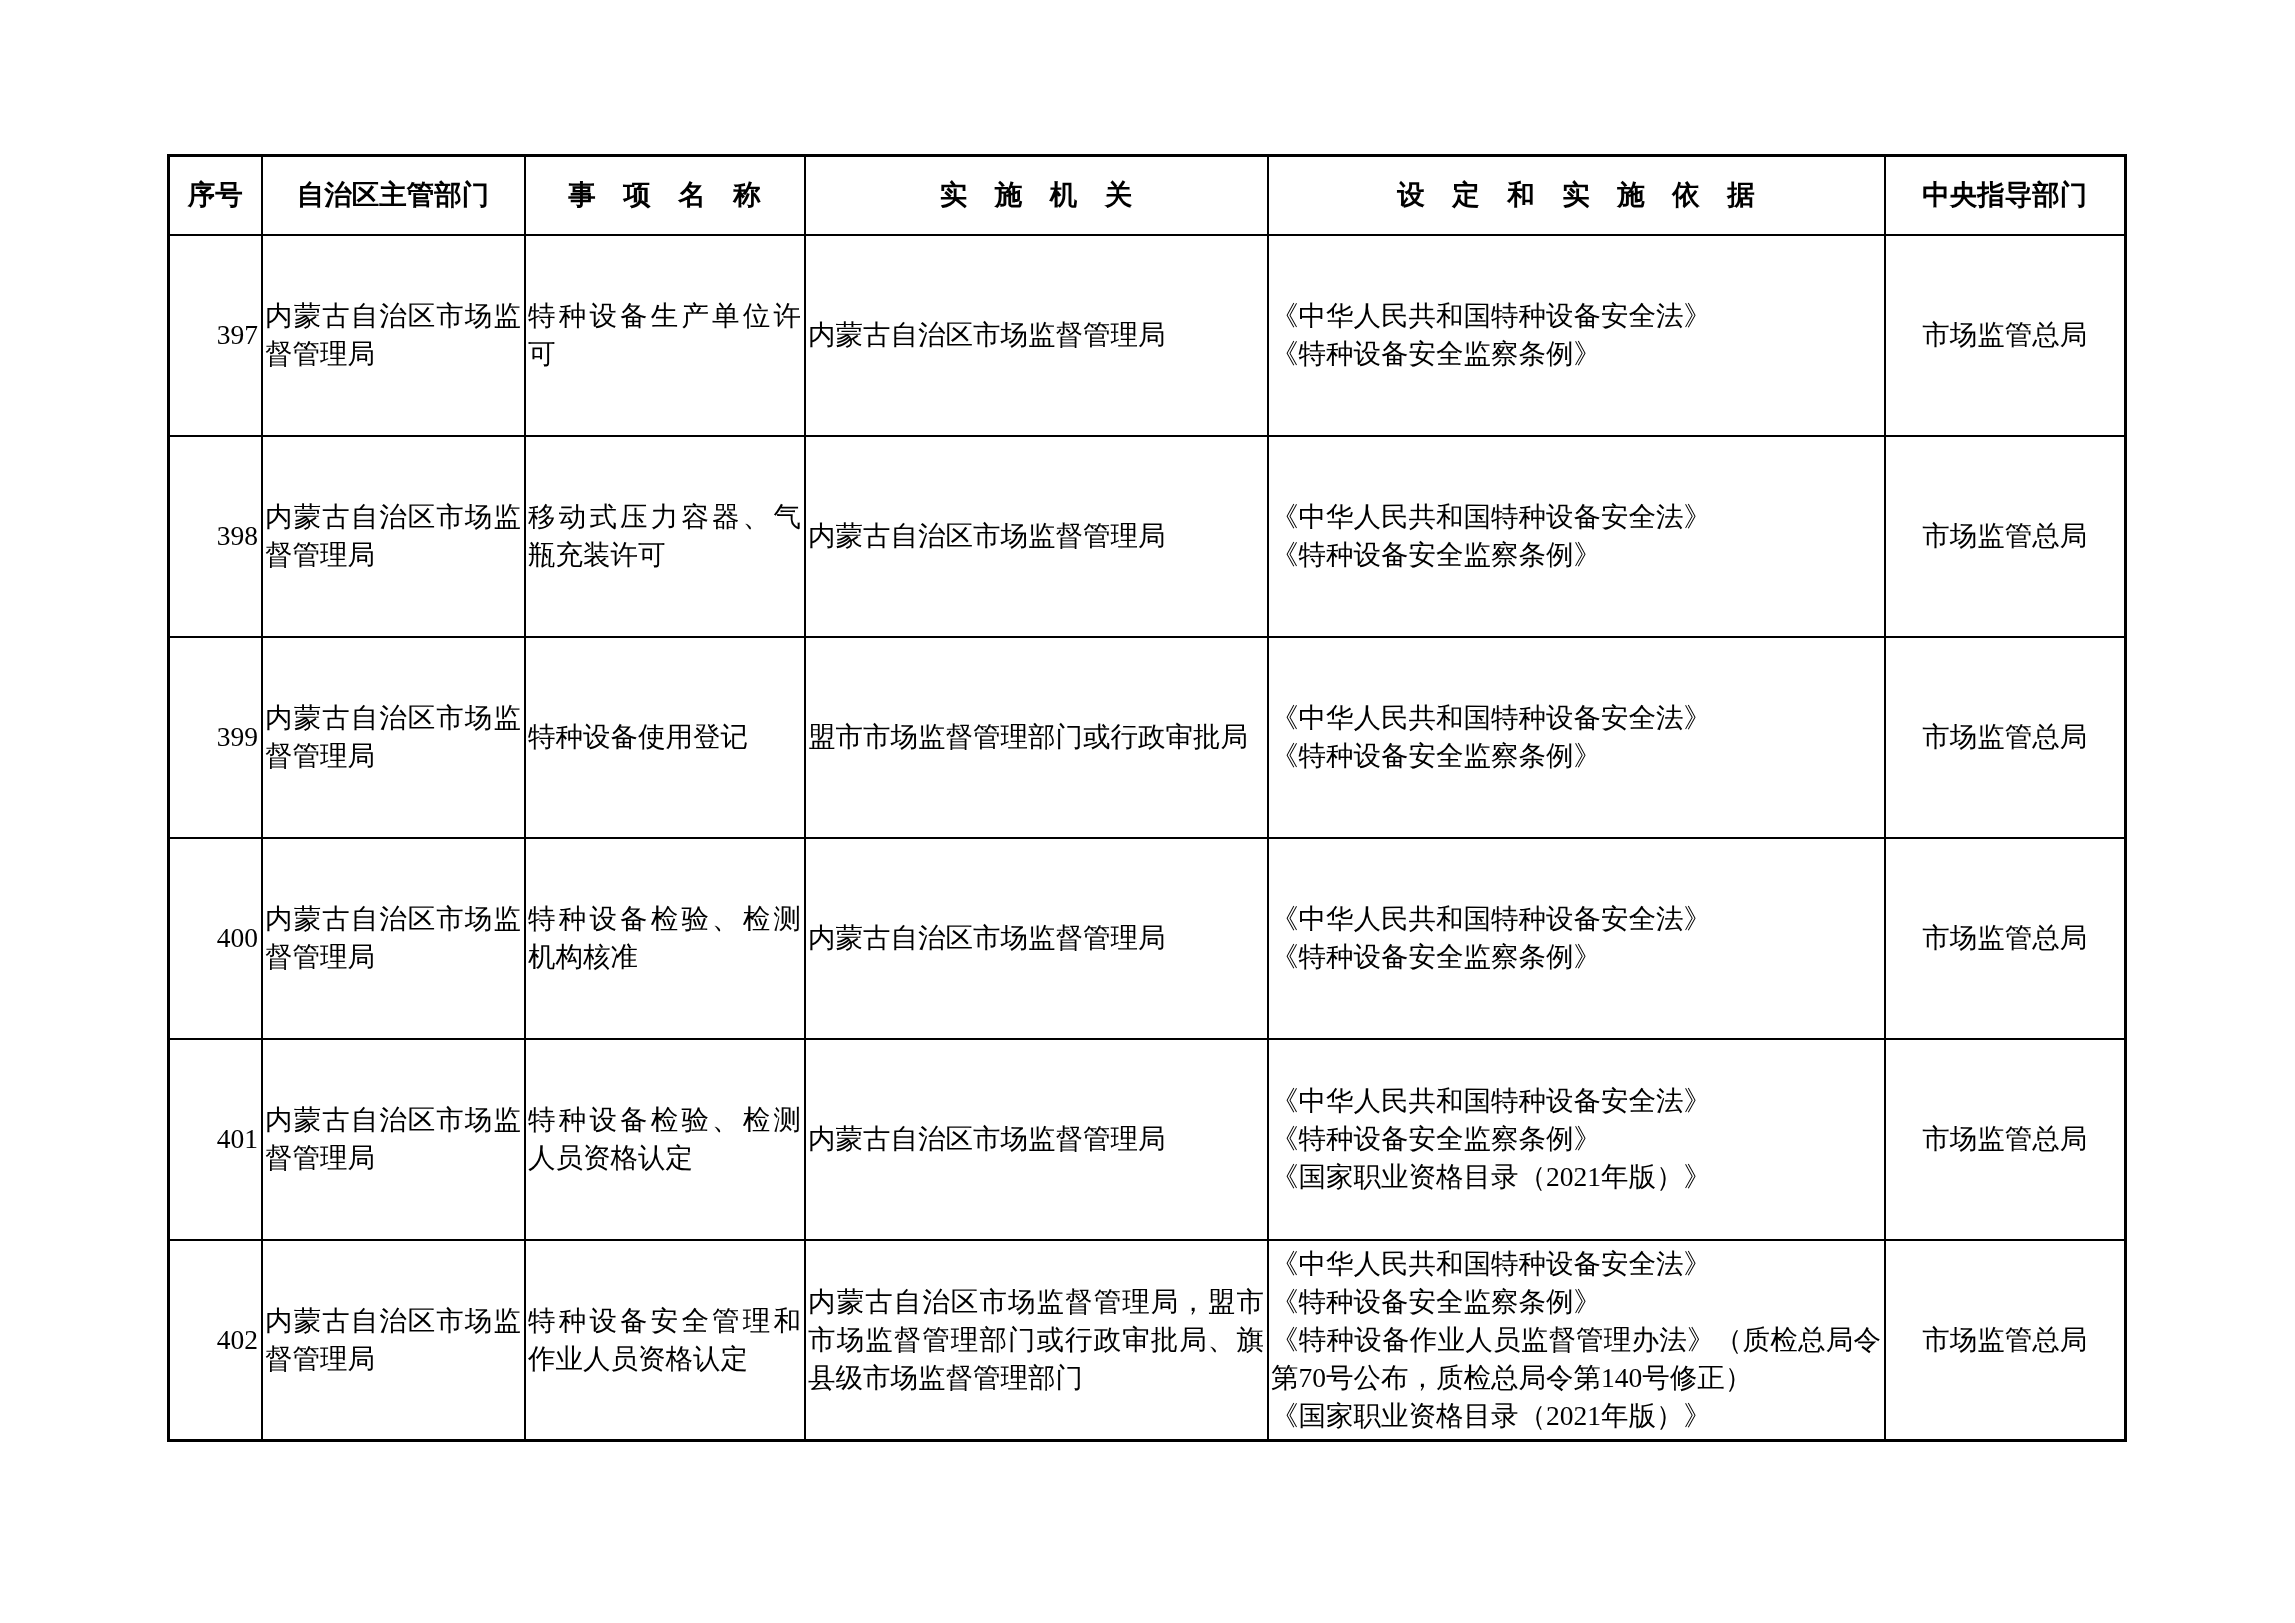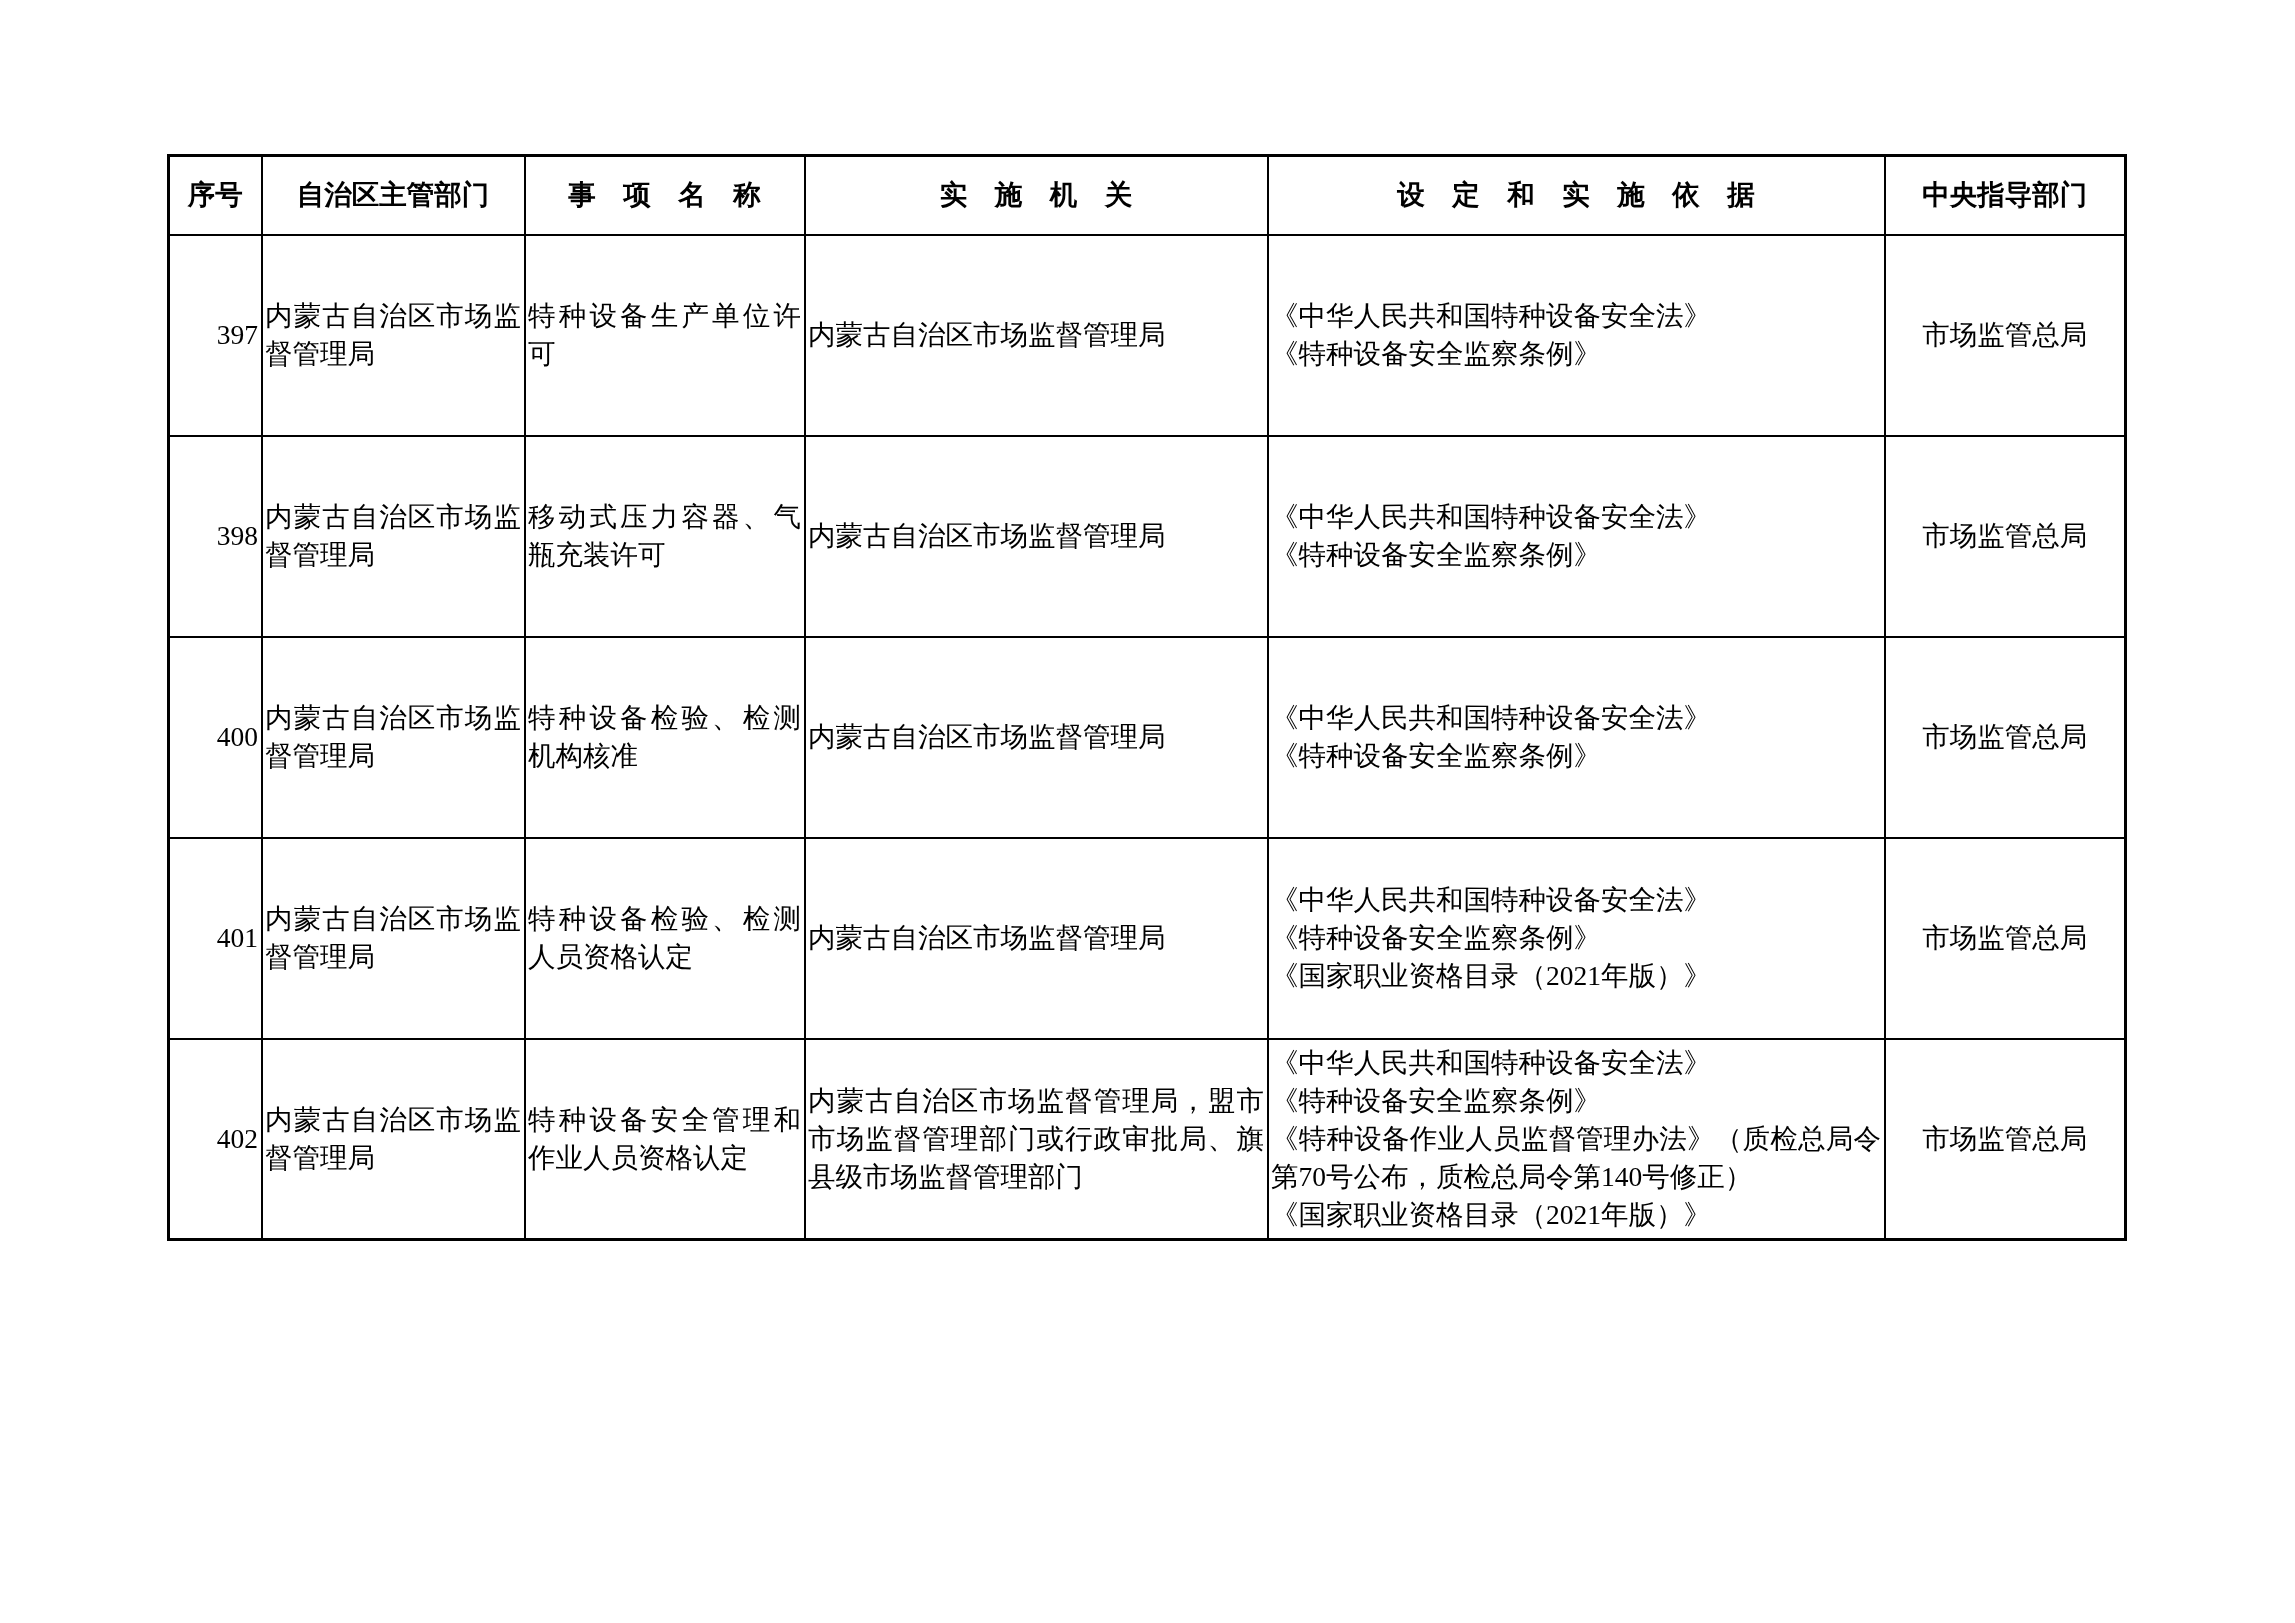--- a/index.html
+++ b/index.html
@@ -121,20 +121,29 @@
     </tr>
     <tr class="row-1">
       <td class="c-serial">398</td>
       <td class="c-dept">内蒙古自治区市场监督管理局</td>
       <td class="c-item">移动式压力容器、气瓶充装许可</td>
       <td class="c-agency">内蒙古自治区市场监督管理局</td>
       <td class="c-basis">《中华人民共和国特种设备安全法》
 《特种设备安全监察条例》</td>
       <td class="c-central">市场监管总局</td>
     </tr>
+    <tr class="row-2">
+      <td class="c-serial">399</td>
+      <td class="c-dept">内蒙古自治区市场监督管理局</td>
+      <td class="c-item">特种设备使用登记</td>
+      <td class="c-agency">盟市市场监督管理部门或行政审批局</td>
+      <td class="c-basis">《中华人民共和国特种设备安全法》
+《特种设备安全监察条例》</td>
+      <td class="c-central">市场监管总局</td>
+    </tr>
     <tr class="row-3">
       <td class="c-serial">400</td>
       <td class="c-dept">内蒙古自治区市场监督管理局</td>
       <td class="c-item">特种设备检验、检测机构核准</td>
       <td class="c-agency">内蒙古自治区市场监督管理局</td>
       <td class="c-basis">《中华人民共和国特种设备安全法》
 《特种设备安全监察条例》</td>
       <td class="c-central">市场监管总局</td>
     </tr>
     <tr class="row-4">

